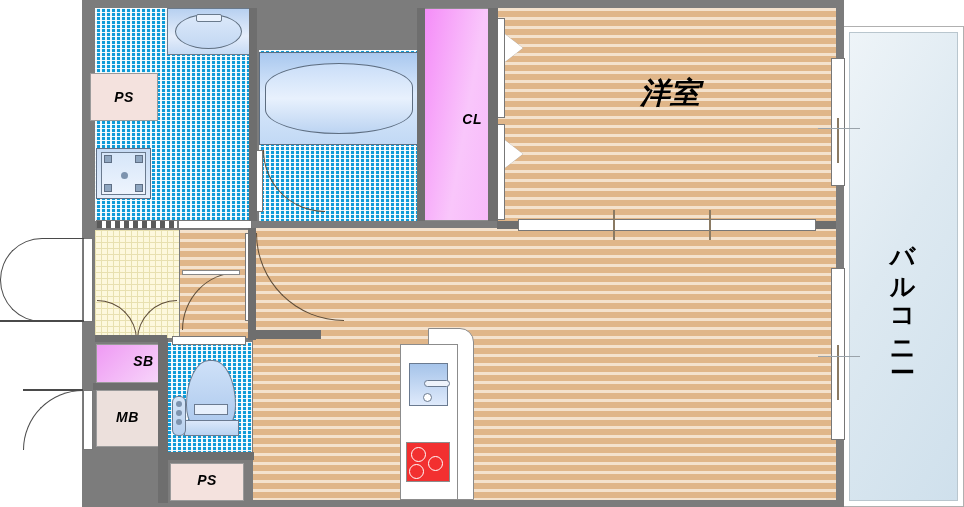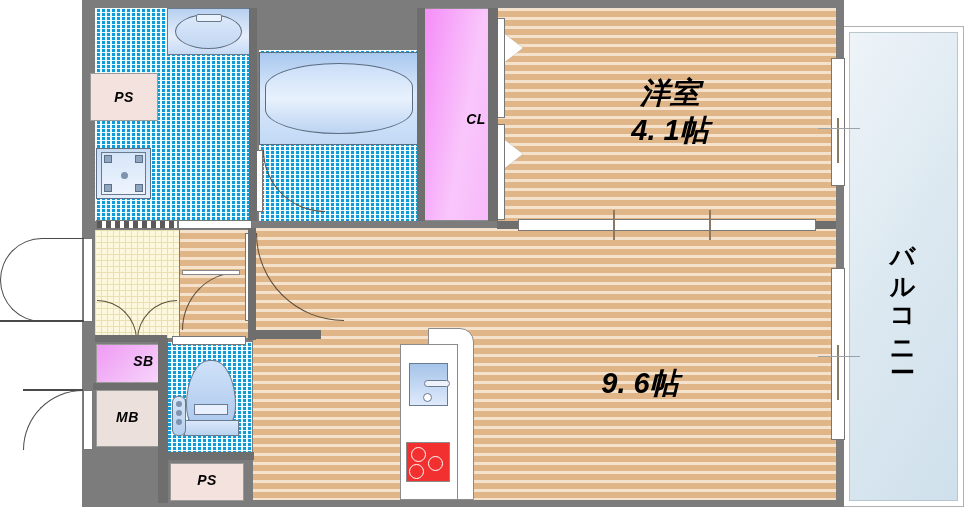--- a/index.html
+++ b/index.html
@@ -219,26 +219,24 @@
   <div class="abs floor-wood" style="left:253px; top:228px; width:583px; height:272px;"></div>
 
   <div class="abs floor-wood" style="left:497px; top:8px; width:339px; height:213px;"></div>
 
   <div class="abs wall-thin" style="left:497px; top:221px; width:339px; height:8px;"></div>
   <div class="abs window-h" style="left:518px; top:219px; width:298px; height:12px;"></div>
   <div class="abs sash" style="left:613px; top:210px; width:2px; height:30px;"></div>
   <div class="abs sash" style="left:709px; top:210px; width:2px; height:30px;"></div>
 
   <div class="abs lbl lbl-room" style="left:580px; top:78px; width:180px; height:36px;">洋室</div>
-  <div class="abs lbl lbl-area" style="left:570px; top:116px; width:200px; height:36px;">4. 1帖</div>
-
-  <div class="abs lbl lbl-area" style="left:540px; top:369px; width:200px; height:36px;">9. 6帖</div>
+
 
   <div class="abs box-cl" style="left:424px; top:8px; width:66px; height:213px;"></div>
-  <div class="abs lbl lbl-small" style="left:451px; top:112px; width:50px; height:18px;">CL</div>
+  <div class="abs lbl lbl-small" style="left:432px; top:112px; width:50px; height:18px;text-align:right;">CL</div>
 
   <div class="abs window-v" style="left:492px; top:18px; width:13px; height:100px;"></div>
   <div class="abs window-v" style="left:492px; top:124px; width:13px; height:96px;"></div>
   <div class="abs arrow-r" style="left:505px; top:34px;"></div>
   <div class="abs arrow-r" style="left:505px; top:140px;"></div>
 
   <div class="abs floor-blue" style="left:259px; top:50px; width:162px; height:171px;"></div>
   <div class="abs tub" style="left:259px; top:52px; width:160px; height:93px;"></div>
   <div class="abs tub-inner" style="left:265px; top:63px; width:148px; height:71px; border-radius:50% / 34%;"></div>
 

